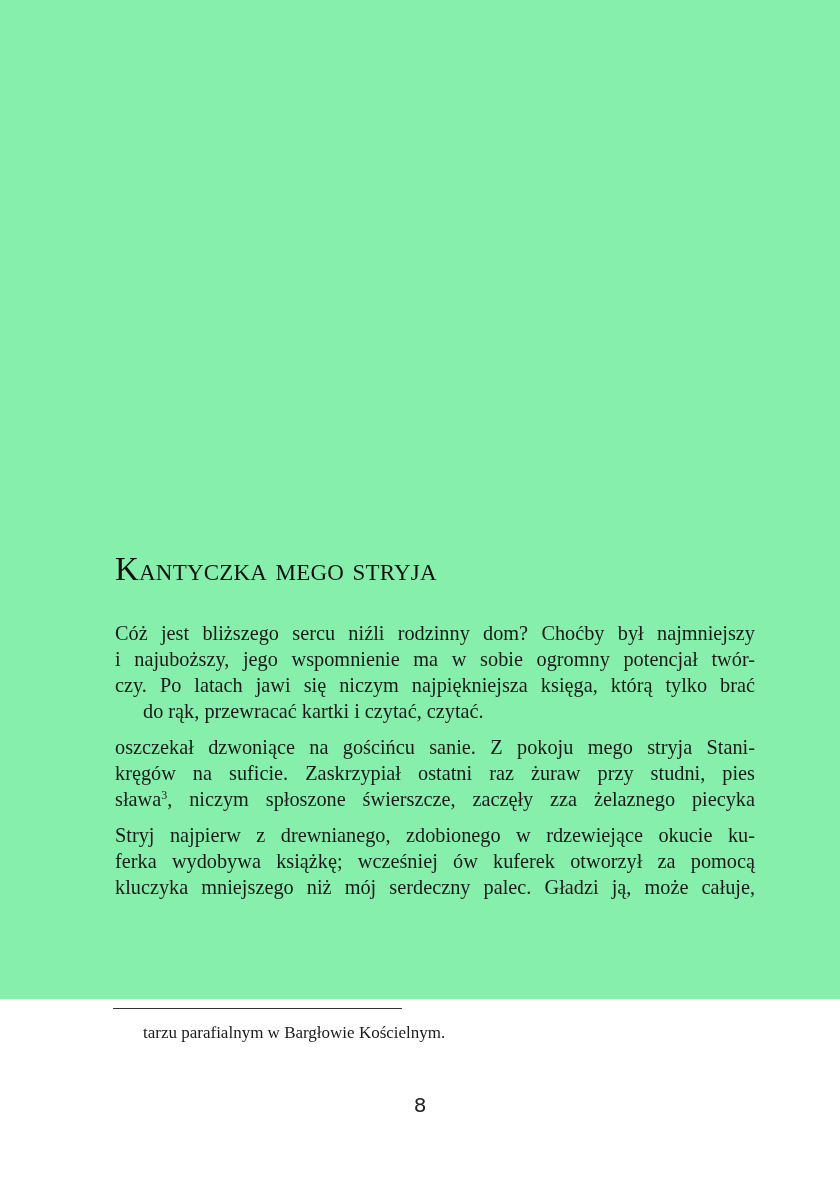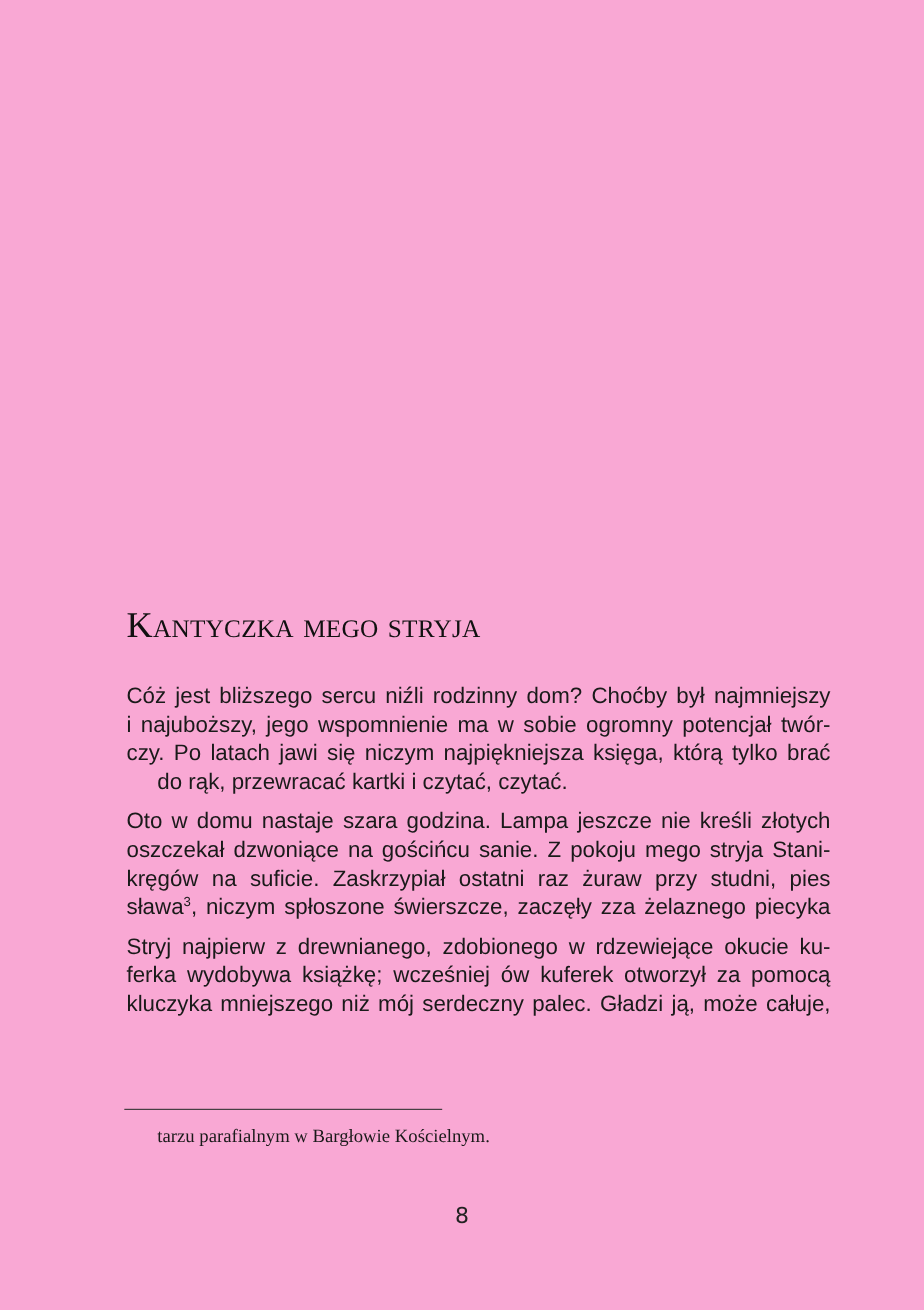--- a/index.html
+++ b/index.html
@@ -12,22 +12,22 @@
       height: 1191px;
       position: relative;
       overflow: hidden;
       font-family: "DejaVu Serif", "Liberation Serif", serif;
       color: #1a1a1a;
     }
     .page {
       position: absolute;
       left: 0; top: 0;
       width: 840px;
-      height: 1191px;
-      background: #f9a8d4;
+      height: 999px;
+      background: #86efac;
     }
     .chapter-title {
       position: absolute;
       left: 115px;
       top: 549px;
       width: 640px;
       margin: 0;
       font-family: "Liberation Serif", serif;
       font-weight: normal;
       font-size: 33px;
@@ -38,21 +38,21 @@
       white-space: nowrap;
     }
     .body-text {
       position: absolute;
       left: 115px;
       top: 620px;
       width: 640px;
     }
     .para {
       margin: 0 0 10px 0;
-      font-family: Liberation Sans, sans-serif;
+      font-family: Liberation Serif, serif;
       font-size: 20.3px;
       line-height: 26px;
       text-align: justify;
       text-align-last: left;
       color: #1a1a1a;
       hyphens: manual;
     }
     .line {
       display: block;
       text-align: justify;
@@ -119,21 +119,20 @@
   <div class="body-text">
 
     <p class="para">
       <span class="line">Cóż jest bliższego sercu niźli rodzinny dom? Choćby był najmniejszy</span>
       <span class="line">i najuboższy, jego wspomnienie ma w sobie ogromny potencjał twór-</span>
       <span class="line">czy. Po latach jawi się niczym najpiękniejsza księga, którą tylko brać</span>
       <span class="line last">do rąk, przewracać kartki i czytać, czytać.</span>
     </p>
 
     <p class="para">
-      <span class="line">Oto w domu nastaje szara godzina. Lampa jeszcze nie kreśli złotych</span>
       <span class="line">oszczekał dzwoniące na gościńcu sanie. Z pokoju mego stryja Stani-</span>
       <span class="line">kręgów na suficie. Zaskrzypiał ostatni raz żuraw przy studni, pies</span>
       <span class="line"><span>sława</span><sup class="fnref">3</sup><span>, niczym spłoszone świerszcze, zaczęły zza żelaznego piecyka</span></span>
     </p>
 
     <p class="para">
       <span class="line">Stryj najpierw z drewnianego, zdobionego w rdzewiejące okucie ku-</span>
       <span class="line">ferka wydobywa książkę; wcześniej ów kuferek otworzył za pomocą</span>
       <span class="line">kluczyka mniejszego niż mój serdeczny palec. Gładzi ją, może całuje,</span>
     </p>

